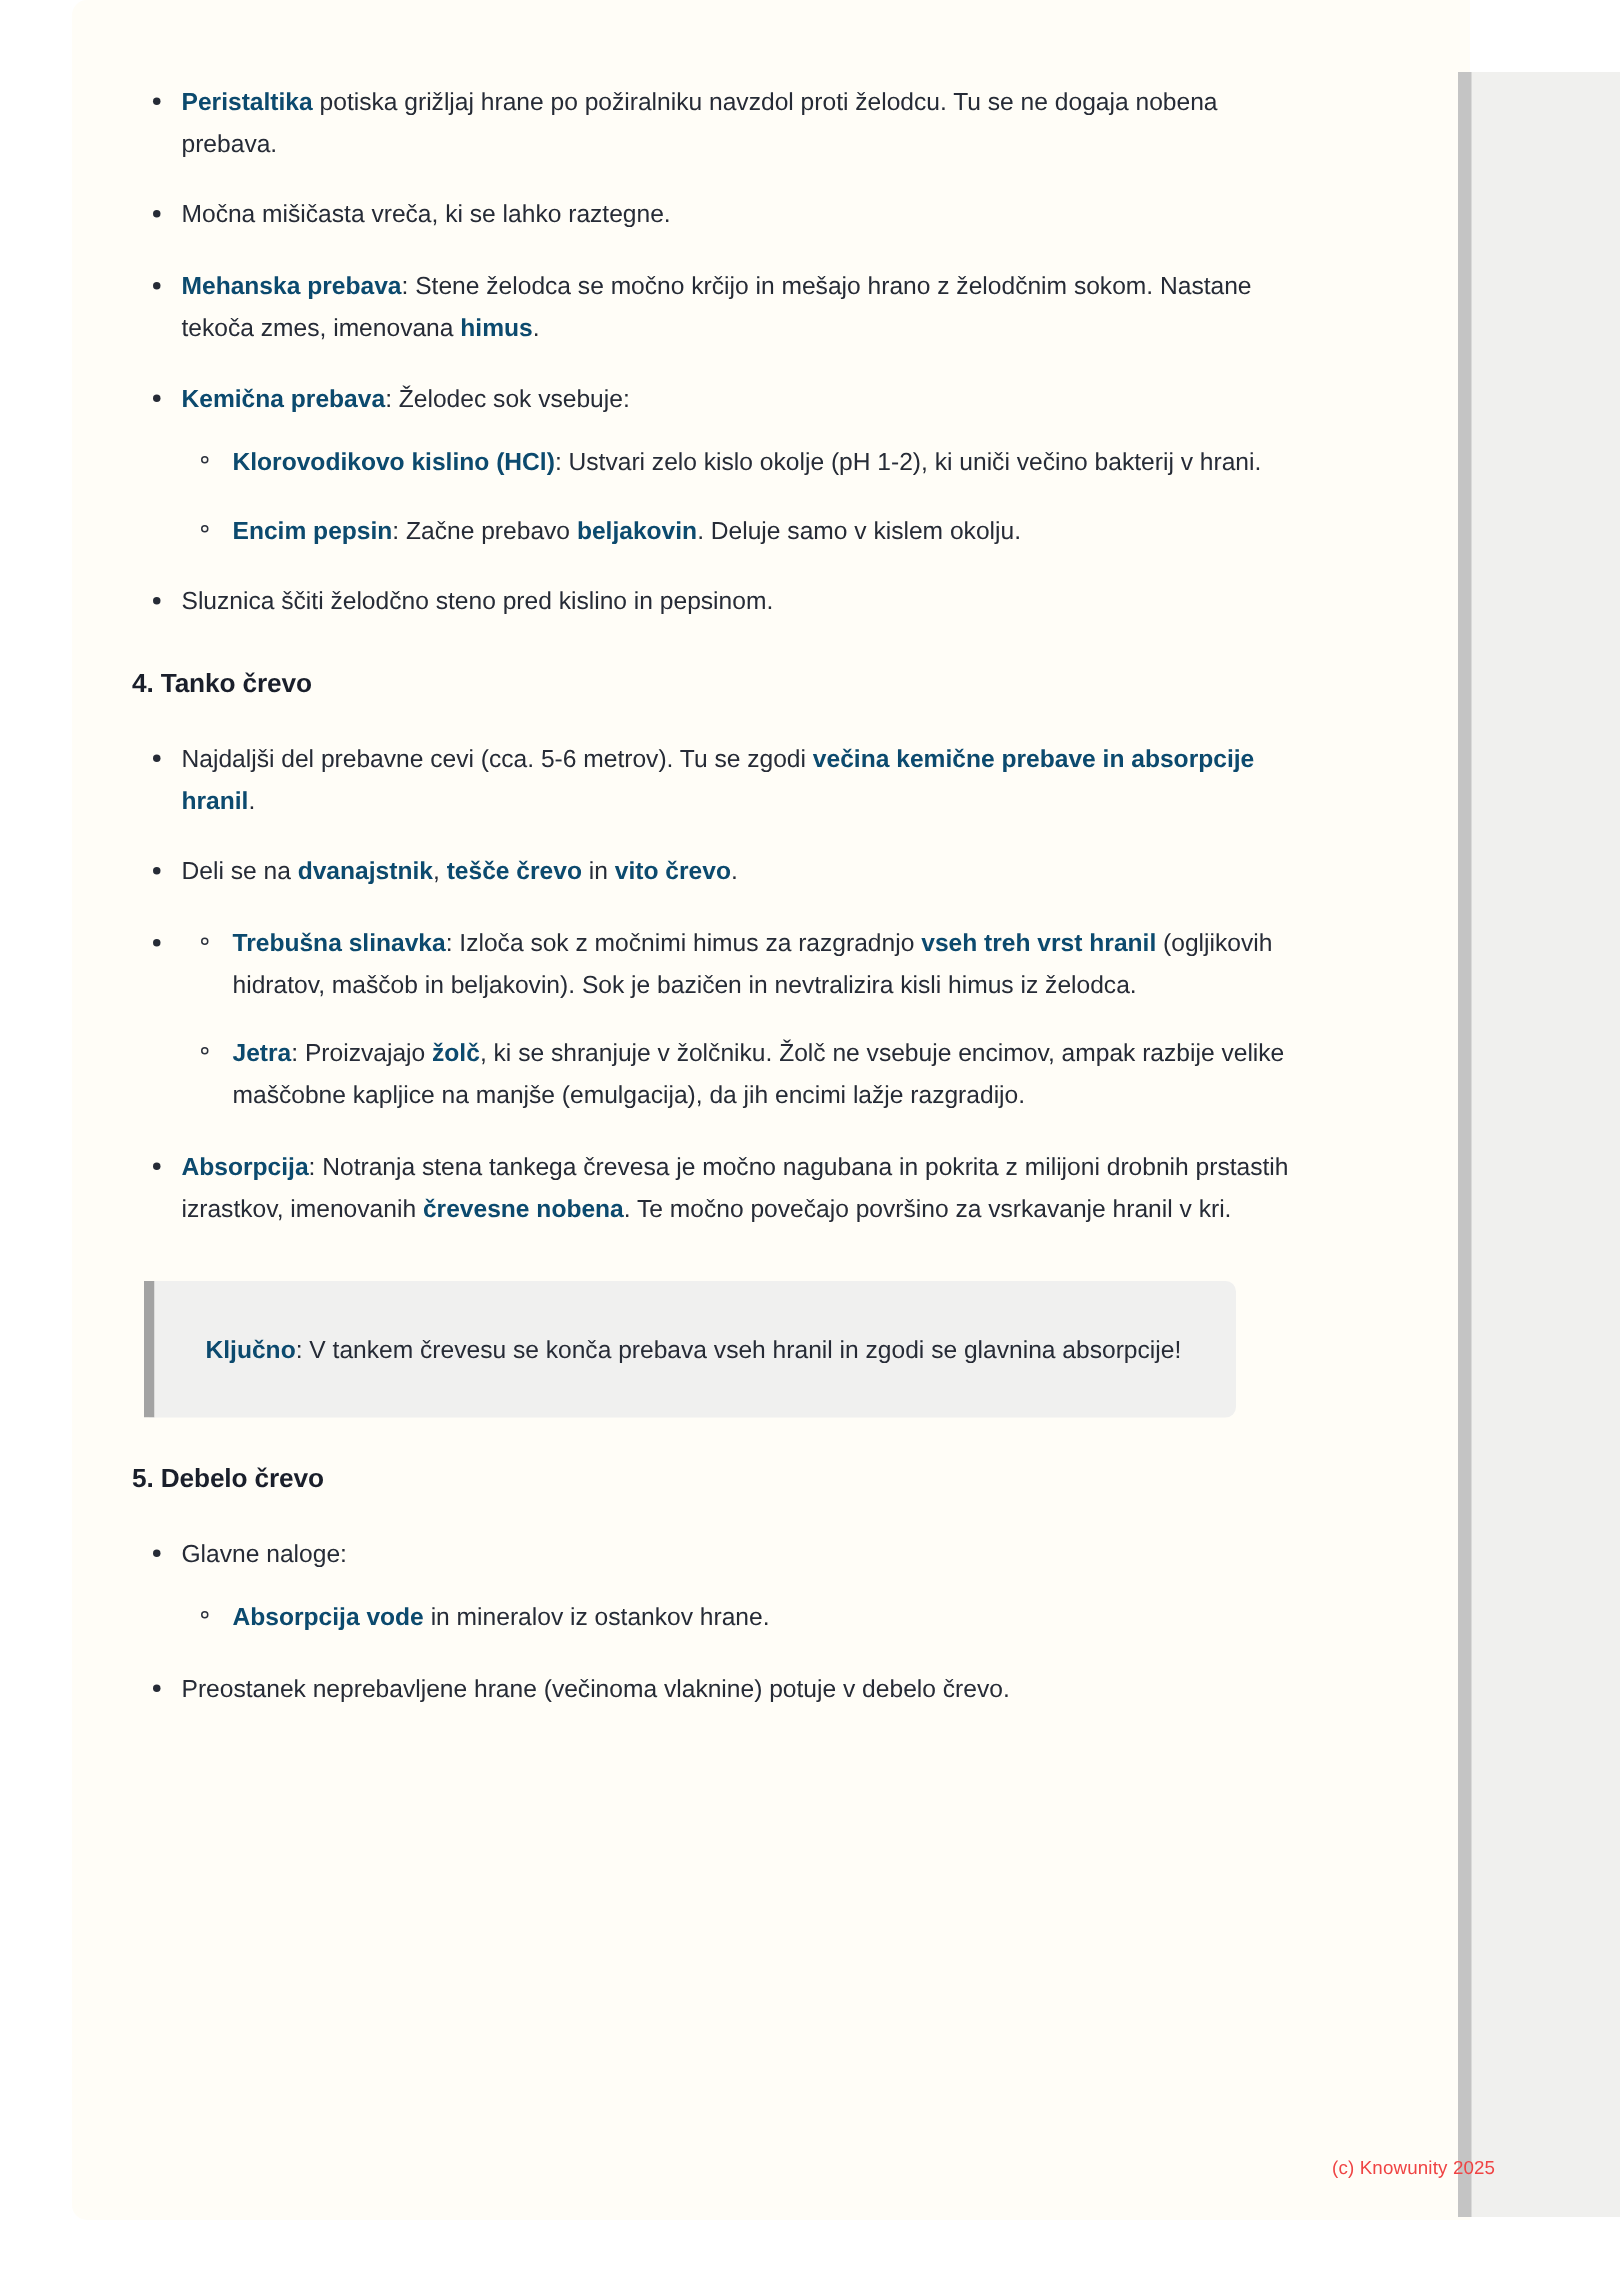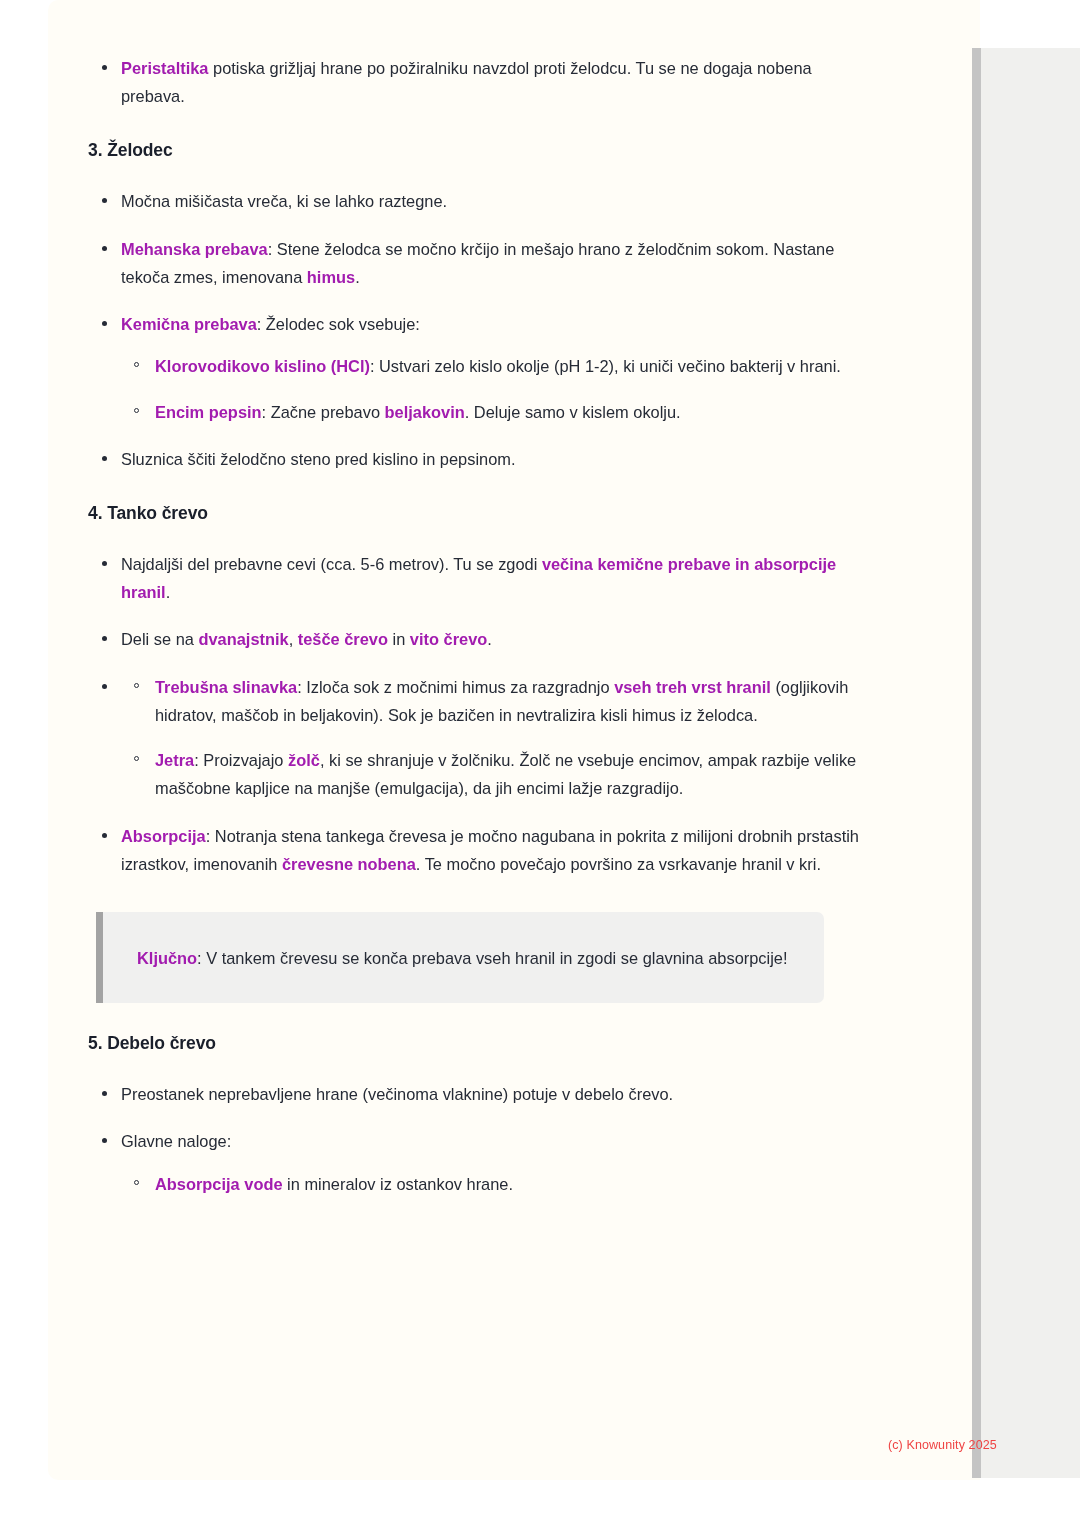--- a/index.html
+++ b/index.html
@@ -109,21 +109,21 @@
     left: 13px;
     top: 10px;
     width: 5px;
     height: 5px;
     border-radius: 50%;
     border: 1.4px solid #2b303c;
     background: transparent;
     box-sizing: border-box;
   }
 
-  b, strong { font-weight: bold; color: #a21caf; }
+  b, strong { font-weight: bold; color: #0c4a6e; }
 
   
   .callout {
     margin: 34px 0 0 8px;
     width: 728px;
     background: #f0f0ef;
     border-left: 7px solid #a3a3a3;
     border-top-right-radius: 7px;
     border-bottom-right-radius: 7px;
     padding: 32px 34px 30px 34px;
@@ -155,21 +155,20 @@
 
 <div id="page-sheet">
   <div id="content">
 
     <div class="spacer-top"></div>
 
     <ul class="lvl1">
       <li><b>Peristaltika</b><span> potiska grižljaj hrane po požiralniku navzdol proti želodcu. Tu se ne dogaja nobena prebava.</span></li>
     </ul>
 
-    <h3 class="section-heading">3. Želodec</h3>
 
     <ul class="lvl1">
       <li>Močna mišičasta vreča, ki se lahko raztegne.</li>
 
       <li><b>Mehanska prebava</b><span>: Stene želodca se močno krčijo in mešajo hrano z želodčnim sokom. Nastane tekoča zmes, imenovana </span><b>himus</b><span>.</span></li>
 
       <li><b>Kemična prebava</b><span>: Želodec sok vsebuje:</span>
         <ul class="lvl2">
           <li><b>Klorovodikovo kislino (HCl)</b><span>: Ustvari zelo kislo okolje (pH 1-2), ki uniči večino bakterij v hrani.</span></li>
           <li><b>Encim pepsin</b><span>: Začne prebavo </span><b>beljakovin</b><span>. Deluje samo v kislem okolju.</span></li>
@@ -196,26 +195,26 @@
       <li><b>Absorpcija</b><span>: Notranja stena tankega črevesa je močno nagubana in pokrita z milijoni drobnih prstastih izrastkov, imenovanih </span><b>črevesne nobena</b><span>. Te močno povečajo površino za vsrkavanje hranil v kri.</span></li>
     </ul>
 
     <div class="callout">
       <p><b>Ključno</b><span>: V tankem črevesu se konča prebava vseh hranil in zgodi se glavnina absorpcije!</span></p>
     </div>
 
     <h3 class="section-heading">5. Debelo črevo</h3>
 
     <ul class="lvl1">
-      <li>Preostanek neprebavljene hrane (večinoma vlaknine) potuje v debelo črevo.</li>
       <li><span>Glavne naloge:</span>
         <ul class="lvl2">
           <li><b>Absorpcija vode</b><span> in mineralov iz ostankov hrane.</span></li>
         </ul>
       </li>
+      <li>Preostanek neprebavljene hrane (večinoma vlaknine) potuje v debelo črevo.</li>
     </ul>
 
   </div>
 </div>
 
 <div id="scrollbar-track"></div>
 <div id="scrollbar-thumb"></div>
 
 <div id="watermark">(c) Knowunity 2025</div>
 

